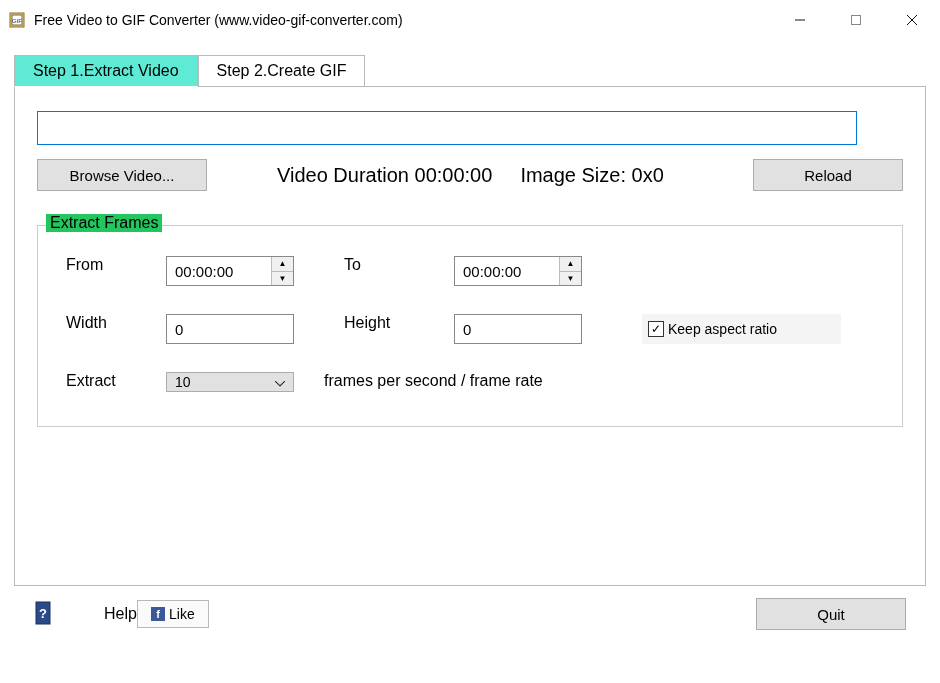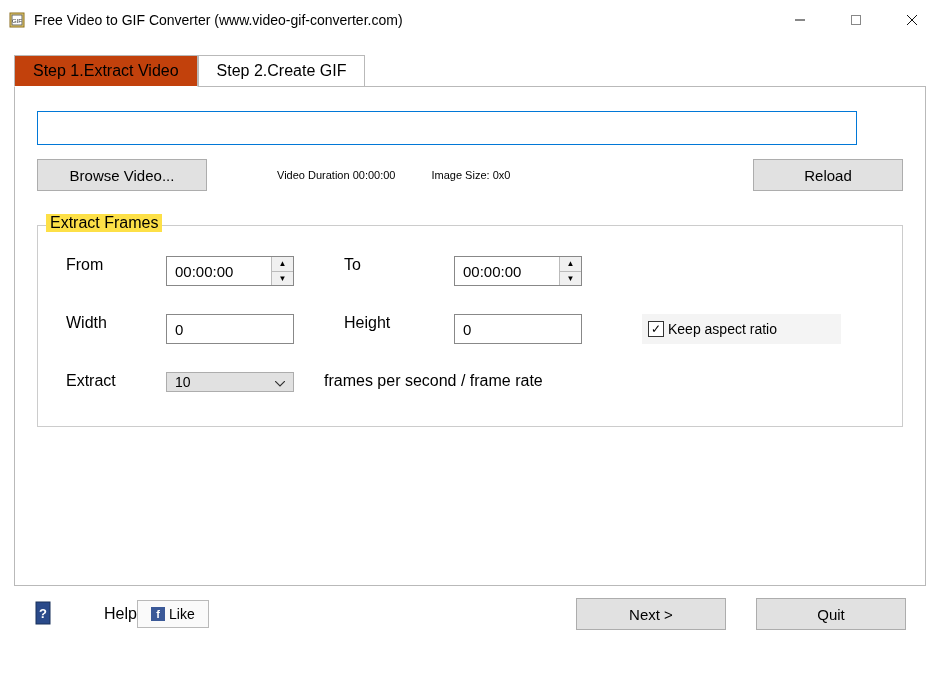--- a/index.html
+++ b/index.html
@@ -49,21 +49,21 @@
 }
 .tab-strip {
   display: flex;
   align-items: flex-end;
   position: relative;
 }
 .tab {
   border: 1px solid #b9b9b9;
   border-bottom: none;
   padding: 6px 18px;
-  background: #c2410c;
+  background: #5eead4;
   font-size: 16px;
   position: relative;
   top: 1px;
   cursor: default;
 }
 .tab.active {
   border-bottom: 1px solid #fff;
   z-index: 2;
 }
 .tab:not(.active) {
@@ -99,35 +99,35 @@
   cursor: default;
   display: inline-flex;
   align-items: center;
   justify-content: center;
 }
 .btn.wide { width: 170px; }
 .btn.nav { width: 150px; }
 .info-row {
   margin-left: 70px;
   display: flex;
-  gap: 36px;
-  font-size: 11px;
+  gap: 28px;
+  font-size: 20px;
 }
 .reload-holder { margin-left: auto; border-radius: 16px; }
 .fieldset {
   border: 1px solid #cccccc;
   margin-top: 34px;
   padding: 30px 18px 34px 18px;
   position: relative;
 }
 .fieldset-legend {
   position: absolute;
   top: -12px;
   left: 8px;
-  background: #fde047;
+  background: #22c55e;
   padding: 0 4px;
   font-size: 16px;
 }
 .form-row {
   display: flex;
   align-items: flex-start;
   margin-bottom: 28px;
   gap: 0;
 }
 .form-row:last-child { margin-bottom: 0; }
@@ -370,17 +370,16 @@
         <rect x="2" y="2" width="14" height="22" fill="#2a4a8a" stroke="#18305a"></rect>
         <text x="9" y="18" font-size="13" text-anchor="middle" fill="#fff" font-weight="bold">?</text>
       </svg>
     </span>
     <span class="help-label">Help</span>
     <span class="like-btn">
       <span class="fb-icon">f</span>
       <span>Like</span>
     </span>
     <span class="bottom-spacer"></span>
-    <button class="btn nav">Next &gt;</button>
     <button class="btn nav">Quit</button>
   </div>
 
 </div>
 
 </body></html>

